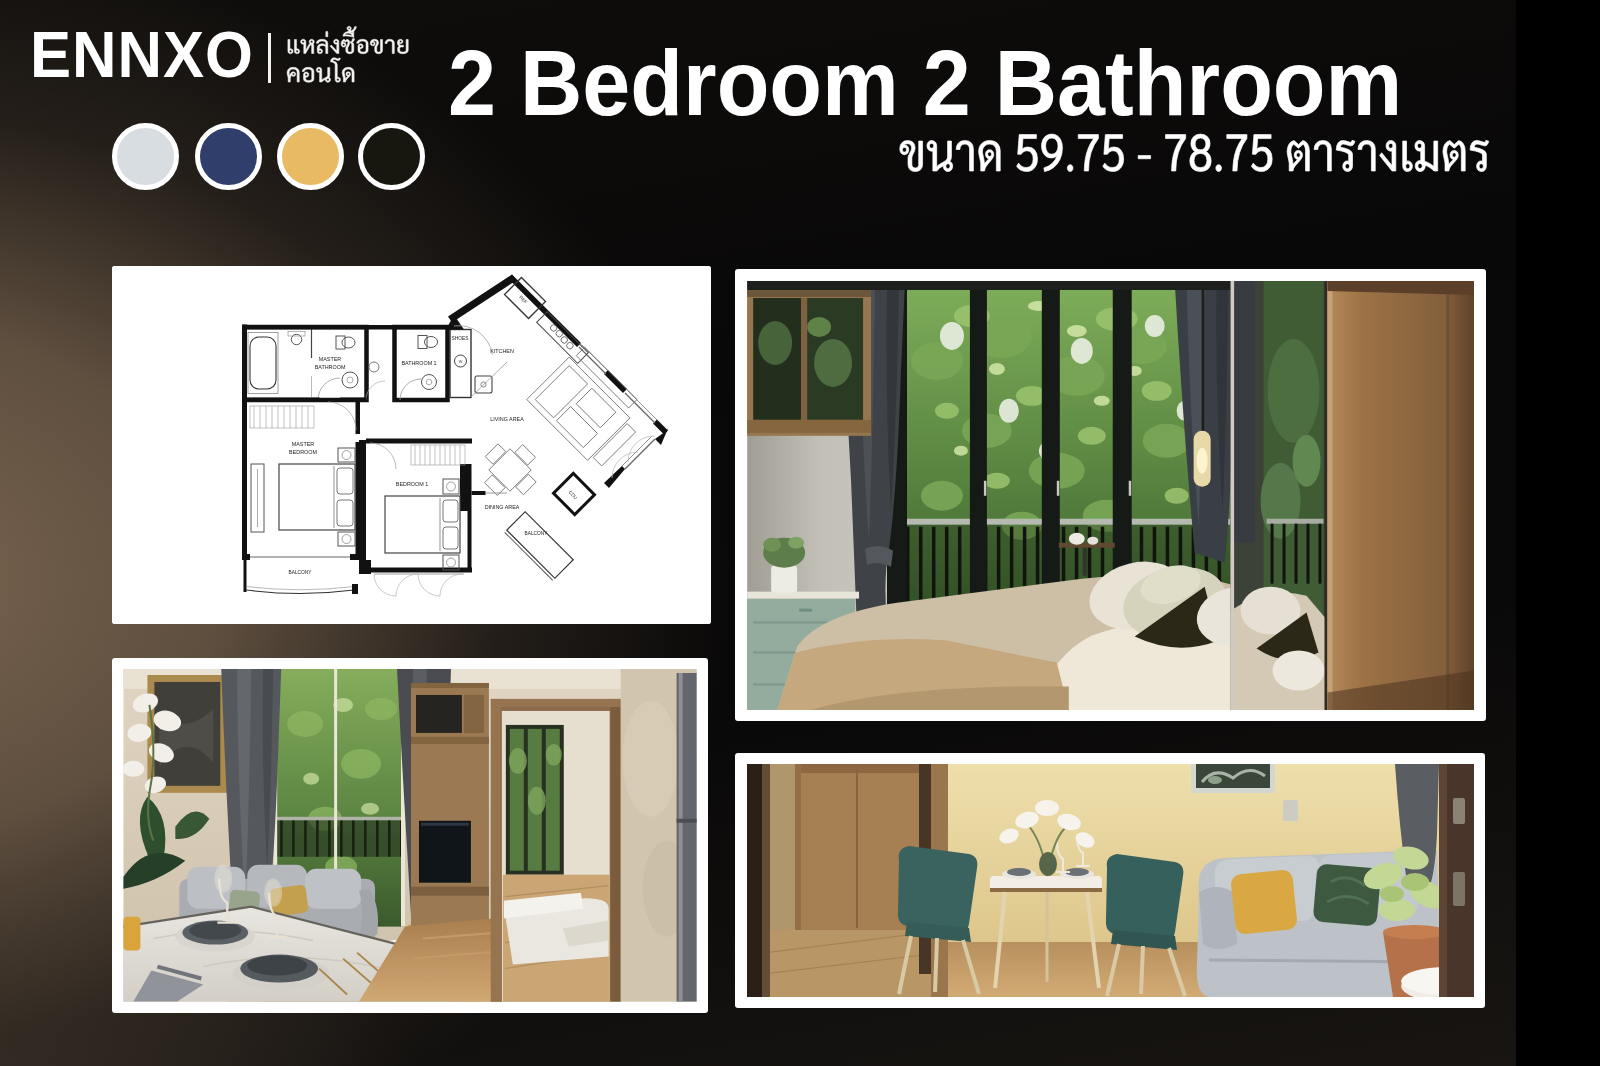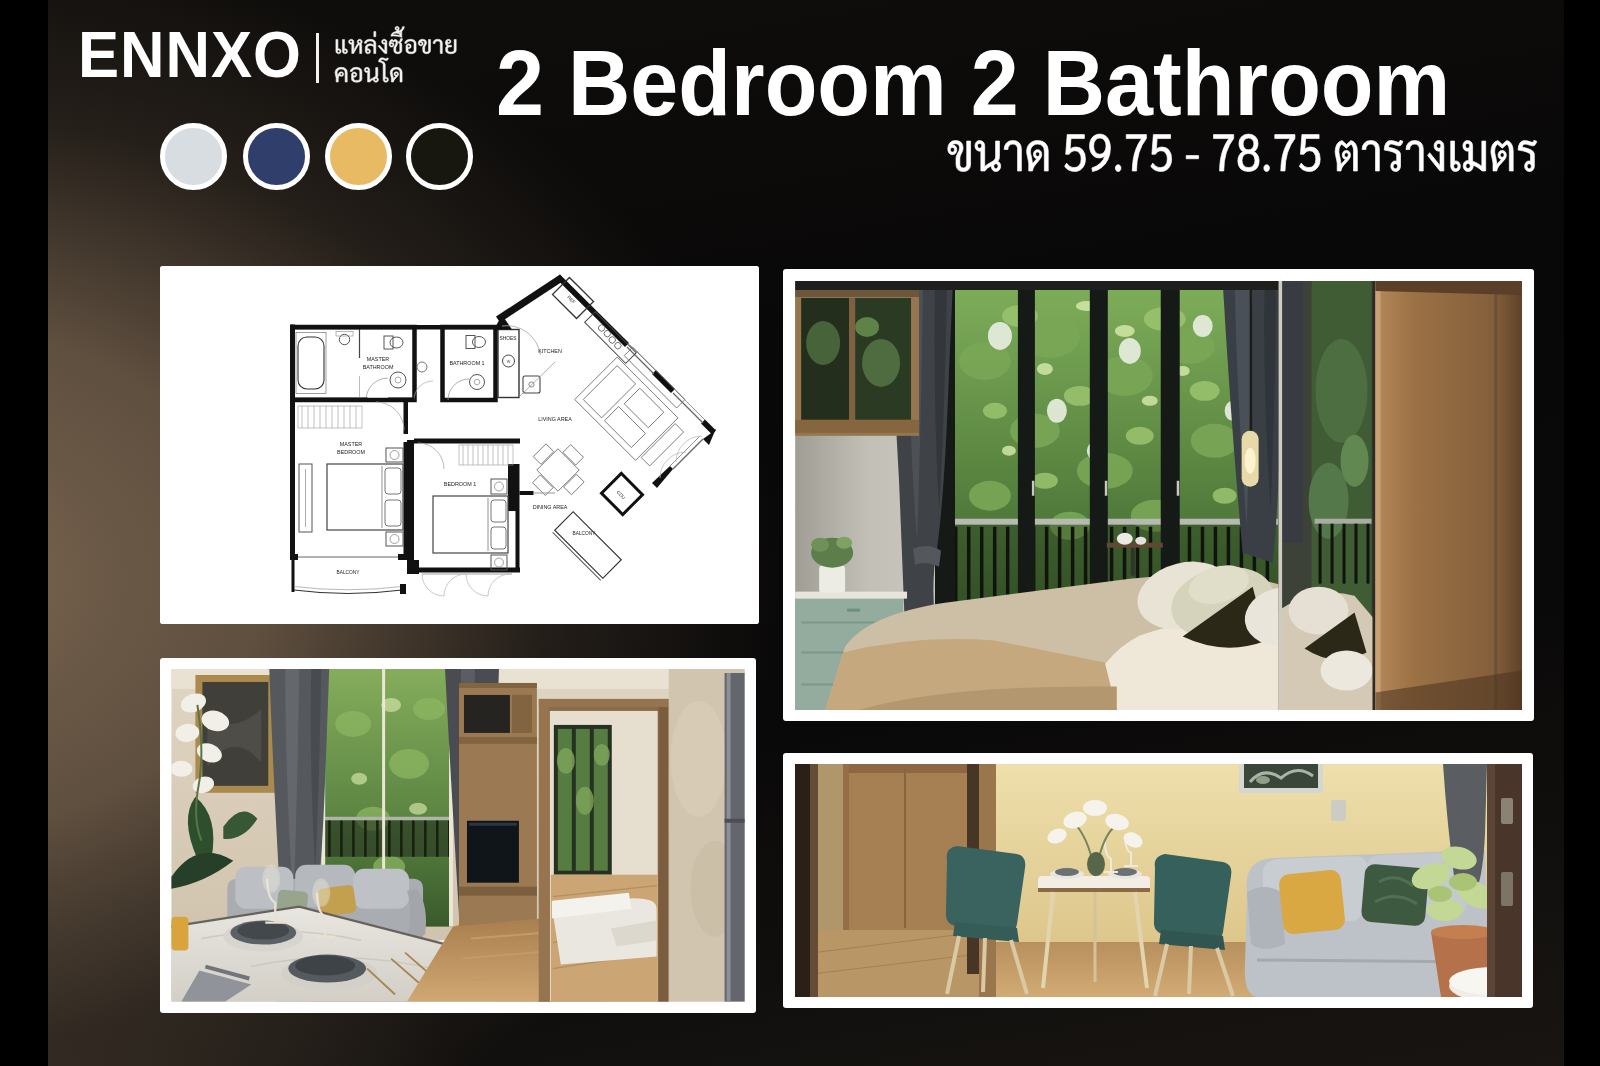--- a/index.html
+++ b/index.html
@@ -1,21 +1,21 @@
 <!DOCTYPE html>
 <html><head><meta charset="utf-8"><title>2 Bedroom 2 Bathroom</title>
 <style>
 *{margin:0;padding:0;box-sizing:border-box}
 html,body{width:1600px;height:1066px;overflow:hidden;background:#000}
 #canvas{position:relative;width:1516px;height:1066px;overflow:hidden;
  font-family:"Liberation Sans",sans-serif;
  background:
   radial-gradient(1150px 850px at -130px 580px, #7a6550 0%, #5f4f3f 30%, rgba(56,47,38,.55) 55%, rgba(0,0,0,0) 75%),
   radial-gradient(700px 520px at -80px 1130px, rgba(92,76,60,.5), rgba(0,0,0,0) 72%),
-  linear-gradient(170deg, #100e0c 0%, #090808 35%, #0a0909 65%, #181512 100%); margin-left: 48px;}
+  linear-gradient(170deg, #100e0c 0%, #090808 35%, #0a0909 65%, #181512 100%);}
 .abs{position:absolute}
 .card{position:absolute;background:#fff;border-radius:3px}
 #ennxo{left:30px;top:18px;font-weight:bold;font-size:64.5px;color:#fff;letter-spacing:1px;
  transform:scaleX(.955);transform-origin:left top;line-height:1.15}
 #title{right:114px;top:30px;font-weight:bold;font-size:93px;color:#fff;white-space:nowrap;
  transform:scaleX(.928);transform-origin:right top;line-height:1.15}
 .circ{position:absolute;width:67px;height:67px;border-radius:50%;border:5.5px solid #fff;top:122.5px}
 </style></head>
 <body>
 <div id="canvas">

